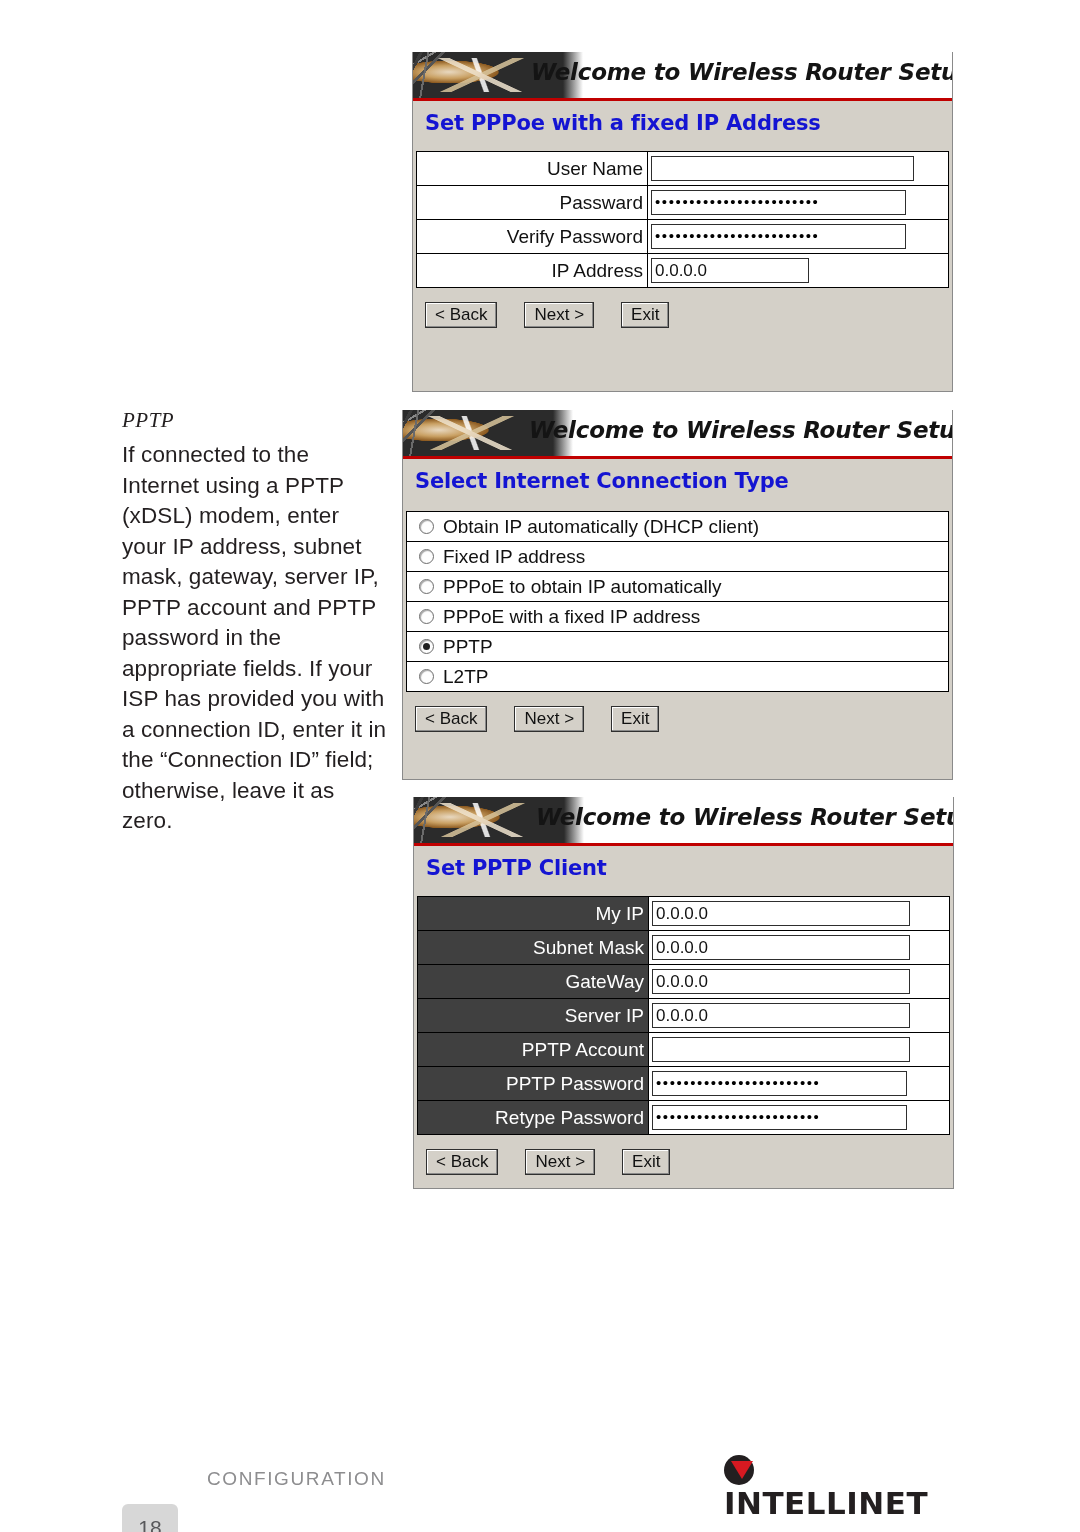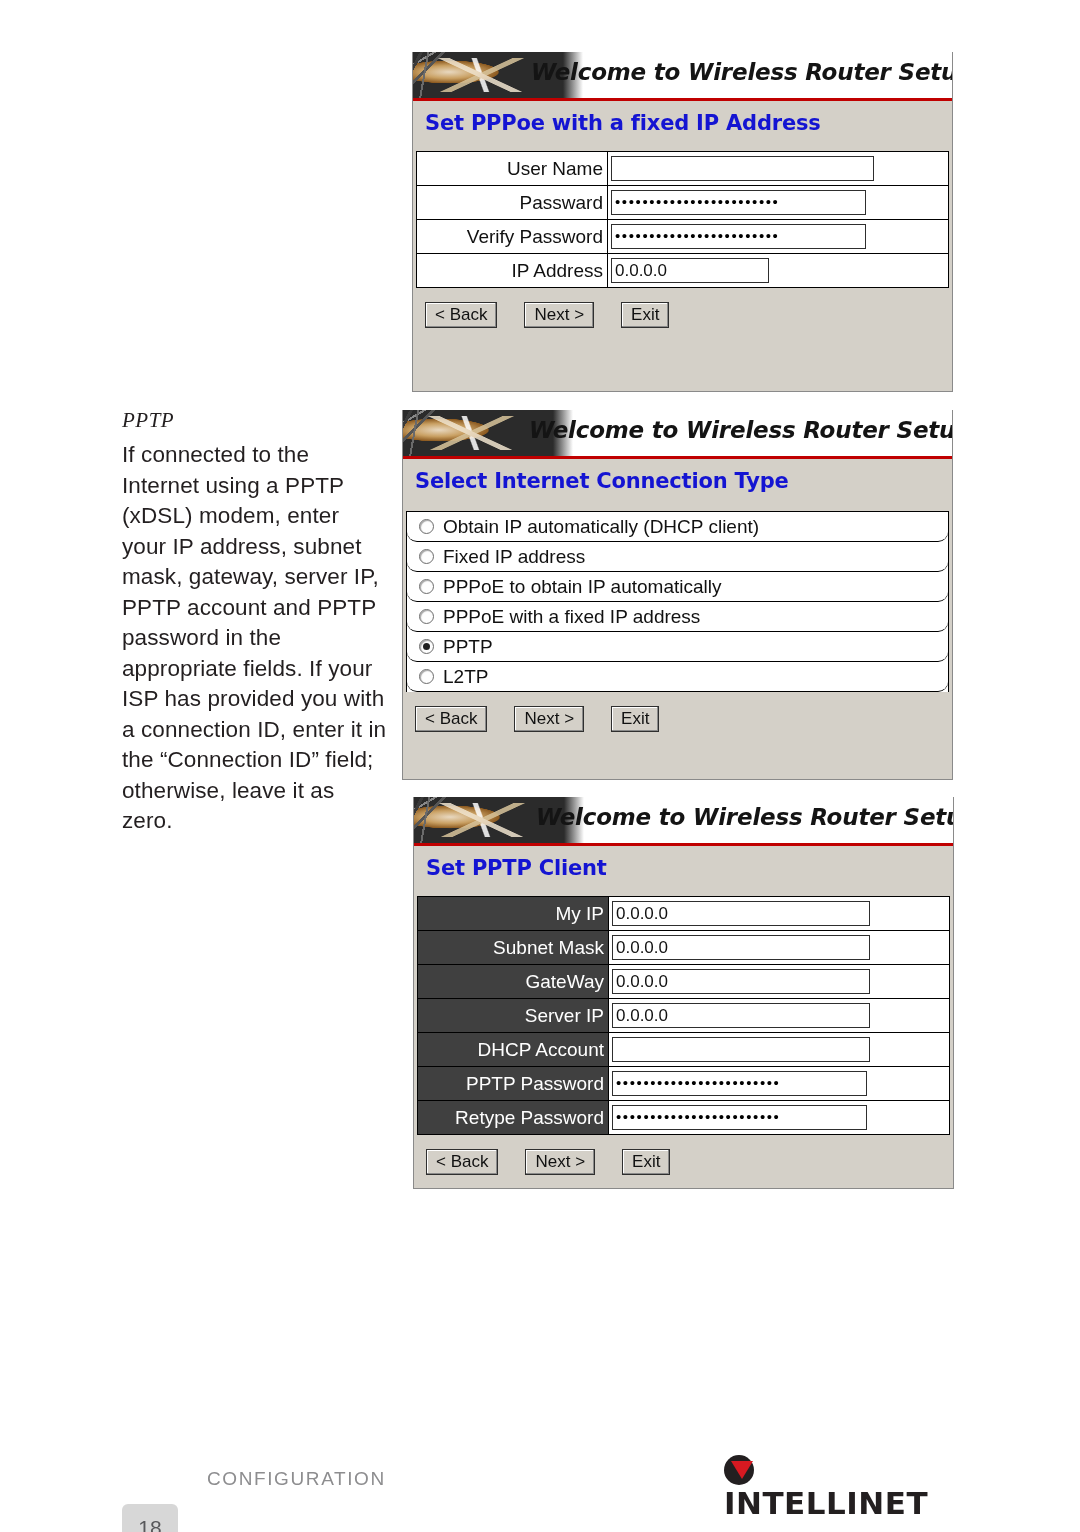--- a/index.html
+++ b/index.html
@@ -126,20 +126,21 @@
     background: #ffffff;
   }
   .formtable td.lbl {
     text-align: right;
     padding-right: 4px;
     font-family: "Liberation Sans", sans-serif;
     font-size: 19px;
     color: #111;
     white-space: nowrap;
     width: 186px;
+    padding-left: 40px;
   }
   .formtable td.fld { padding-left: 3px; }
 
   .inputbox {
     display: inline-block;
     box-sizing: border-box;
     height: 25px;
     border: 1px solid #2e2e2e;
     background: #ffffff;
     vertical-align: middle;
@@ -187,21 +188,20 @@
   }
   .radio-row {
     height: 29px;
     display: flex;
     align-items: center;
     border-bottom: 1px solid #000000;
     padding-left: 12px;
     font-family: "Liberation Sans", sans-serif;
     font-size: 19px;
     color: #111;
-    border-radius: 10px;
   }
   .radio {
     width: 13px; height: 13px;
     border-radius: 50%;
     border: 1px solid #6d6d6d;
     background: #fefefe;
     box-shadow: inset 1px 1px 1px rgba(0,0,0,.35);
     margin-right: 9px;
     position: relative;
     flex: 0 0 auto;
@@ -428,21 +428,21 @@
         <span class="inputbox ip3">0.0.0.0</span>
       </td>
     </tr>
     <tr>
       <td class="lbl">Server IP</td>
       <td class="fld">
         <span class="inputbox ip3">0.0.0.0</span>
       </td>
     </tr>
     <tr>
-      <td class="lbl">DHCP Account</td>
+      <td class="lbl">PPTP Account</td>
       <td class="fld">
         <span class="inputbox ip3"></span>
       </td>
     </tr>
     <tr>
       <td class="lbl">PPTP Password</td>
       <td class="fld">
         <span class="dots">••••••••••••••••••••••••</span>
       </td>
     </tr>

